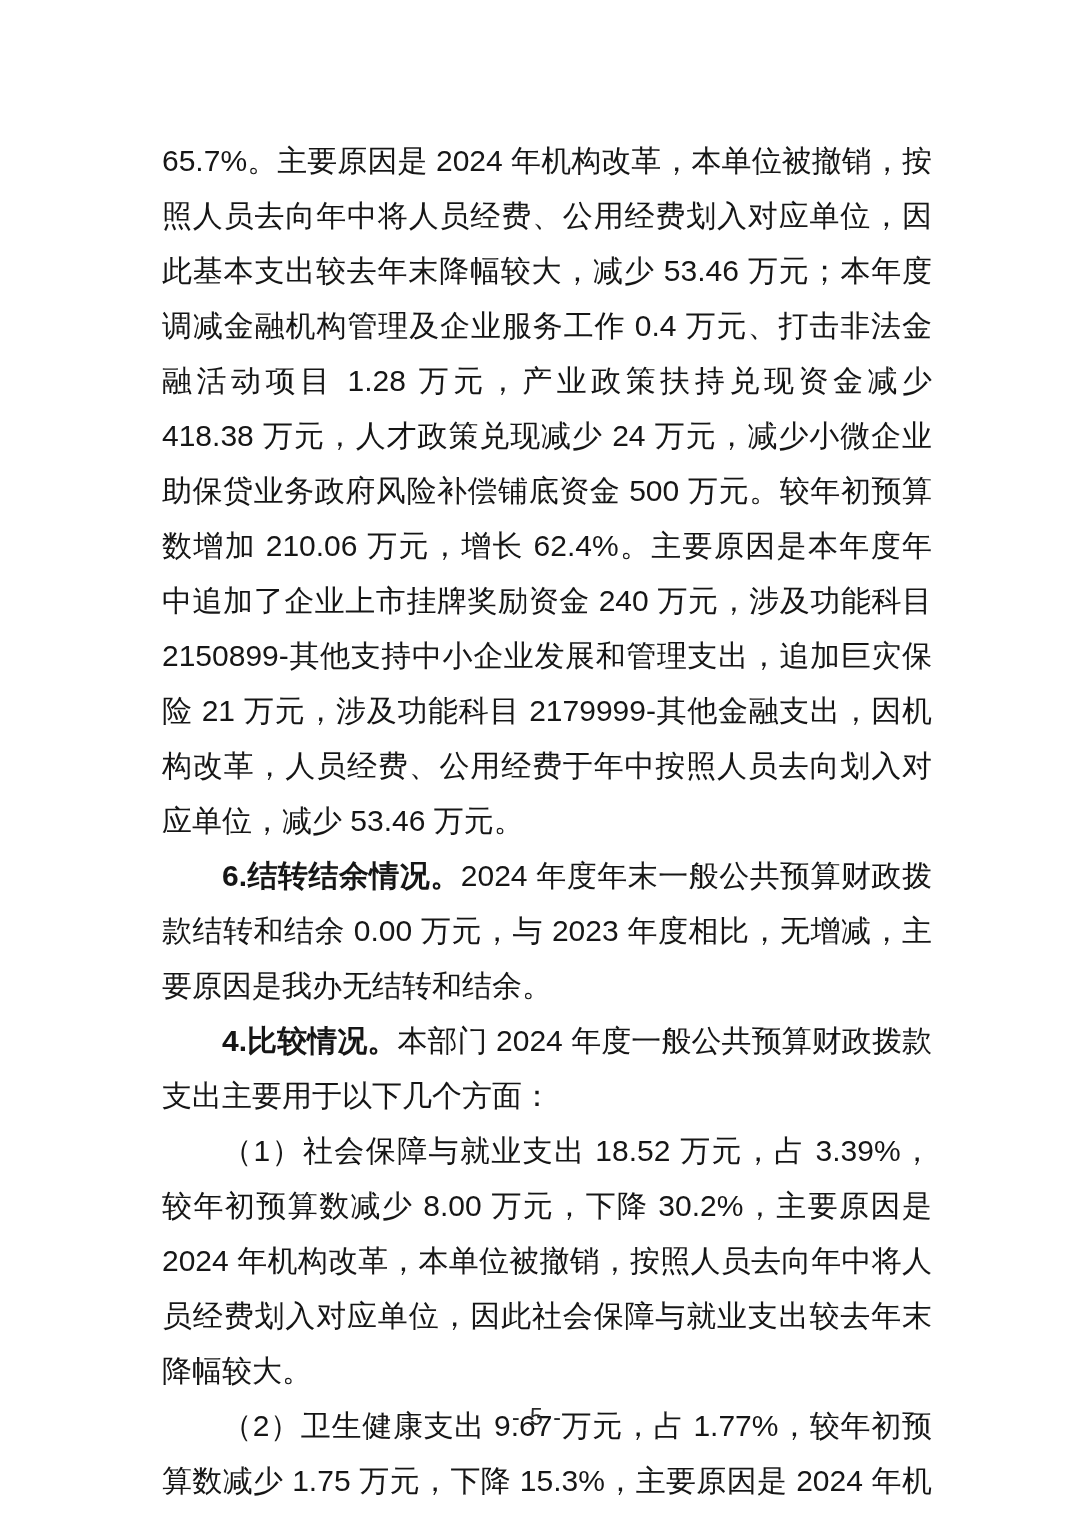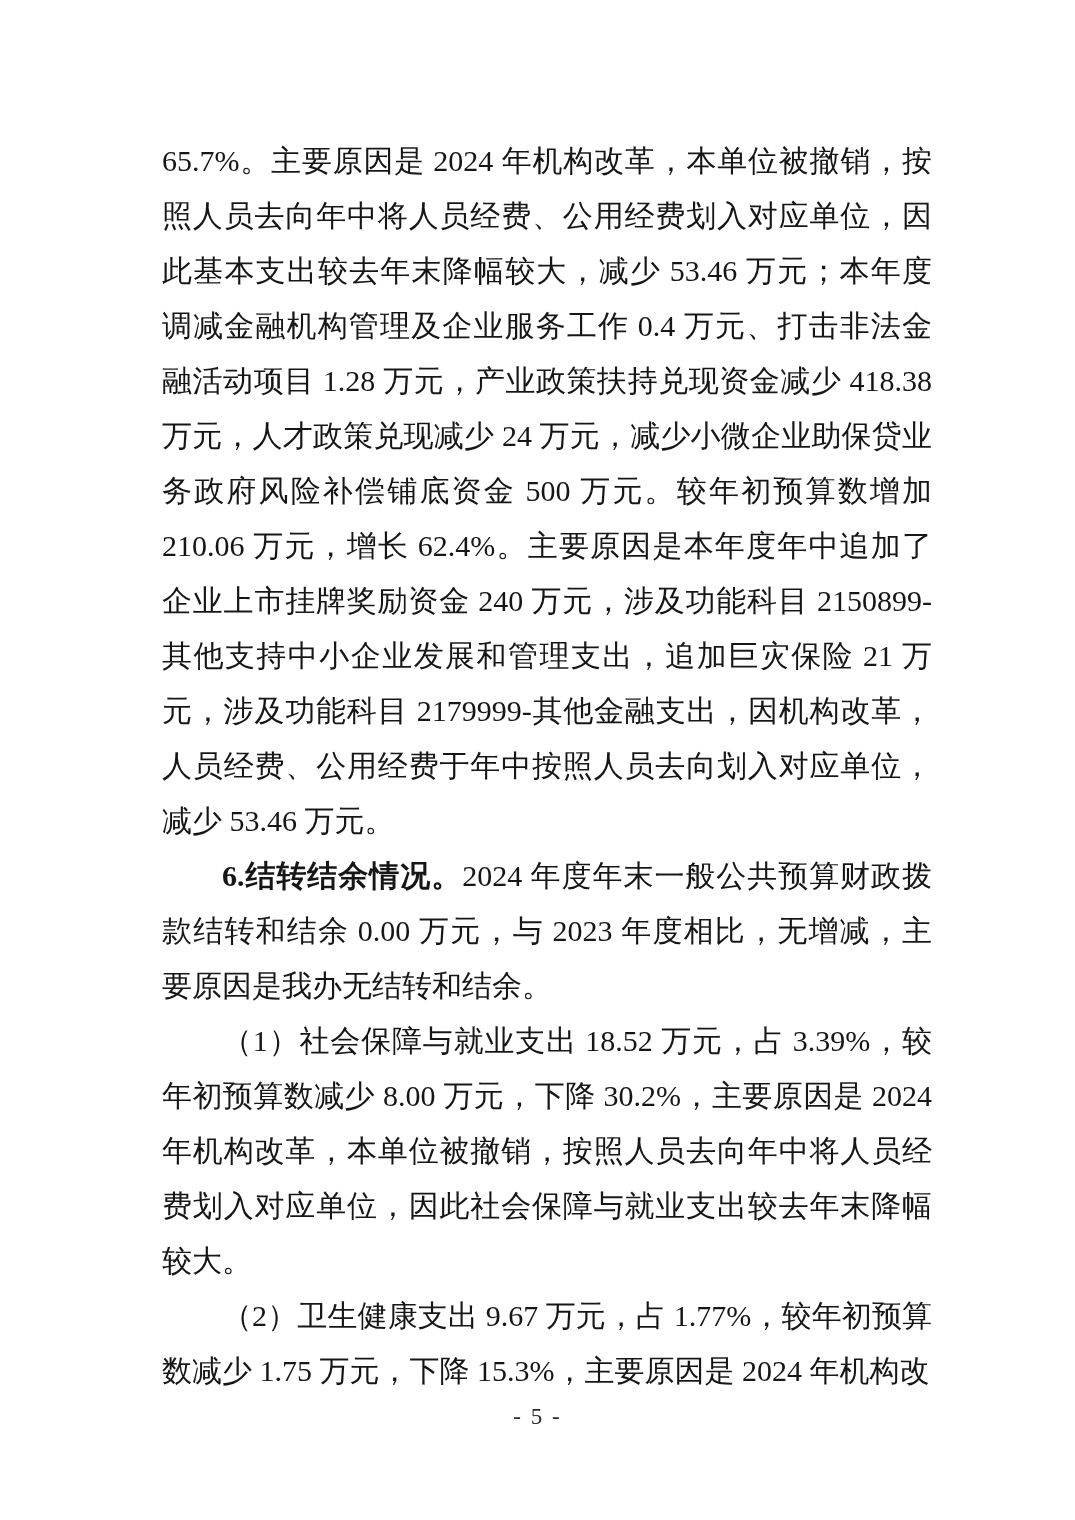--- a/index.html
+++ b/index.html
@@ -6,21 +6,21 @@
     margin: 0;
     padding: 0;
     background: #ffffff;
   }
   .page {
     position: relative;
     width: 1075px;
     height: 1520px;
     background: #ffffff;
     overflow: hidden;
-    font-family: Liberation Serif, serif;
+    font-family: Liberation Sans, sans-serif;
     color: #161616;
   }
   .content {
     position: absolute;
     left: 162px;
     top: 133px;
     width: 770px;
     font-size: 30px;
     line-height: 55px;
     text-align: justify;
@@ -53,20 +53,21 @@
 <body>
 
 <div class="page">
 
   <div class="content">
 
     <p class="para"><span>65.7%。主要原因是 2024 年机构改革，本单位被撤销，按照人员去向年中将人员经费、公用经费划入对应单位，因此基本支出较去年末降幅较大，减少 53.46 万元；本年度调减金融机构管理及企业服务工作 0.4 万元、打击非法金融活动项目 1.28 万元，产业政策扶持兑现资金减少 418.38 万元，人才政策兑现减少 24 万元，减少小微企业助保贷业务政府风险补偿铺底资金 500 万元。较年初预算数增加 210.06 万元，增长 62.4%。主要原因是本年度年中追加了企业上市挂牌奖励资金 240 万元，涉及功能科目 2150899-其他支持中小企业发展和管理支出，追加巨灾保险 21 万元，涉及功能科目 2179999-其他金融支出，因机构改革，人员经费、公用经费于年中按照人员去向划入对应单位，减少 53.46 万元。</span></p>
 
     <p class="para indent"><strong>6.结转结余情况。</strong><span>2024 年度年末一般公共预算财政拨款结转和结余 0.00 万元，与 2023 年度相比，无增减，主要原因是我办无结转和结余。</span></p>
 
+    <p class="para indent"><strong>4.比较情况。</strong><span>本部门 2024 年度一般公共预算财政拨款支出主要用于以下几个方面：</span></p>
 
     <p class="para indent"><span>（1）社会保障与就业支出 18.52 万元，占 3.39%，较年初预算数减少 8.00 万元，下降 30.2%，主要原因是 2024 年机构改革，本单位被撤销，按照人员去向年中将人员经费划入对应单位，因此社会保障与就业支出较去年末降幅较大。</span></p>
 
     <p class="para indent"><span>（2）卫生健康支出 9.67 万元，占 1.77%，较年初预算数减少 1.75 万元，下降 15.3%，主要原因是 2024 年机构改</span></p>
 
   </div>
 
   <div class="footer">- 5 -</div>
 
 </div>

